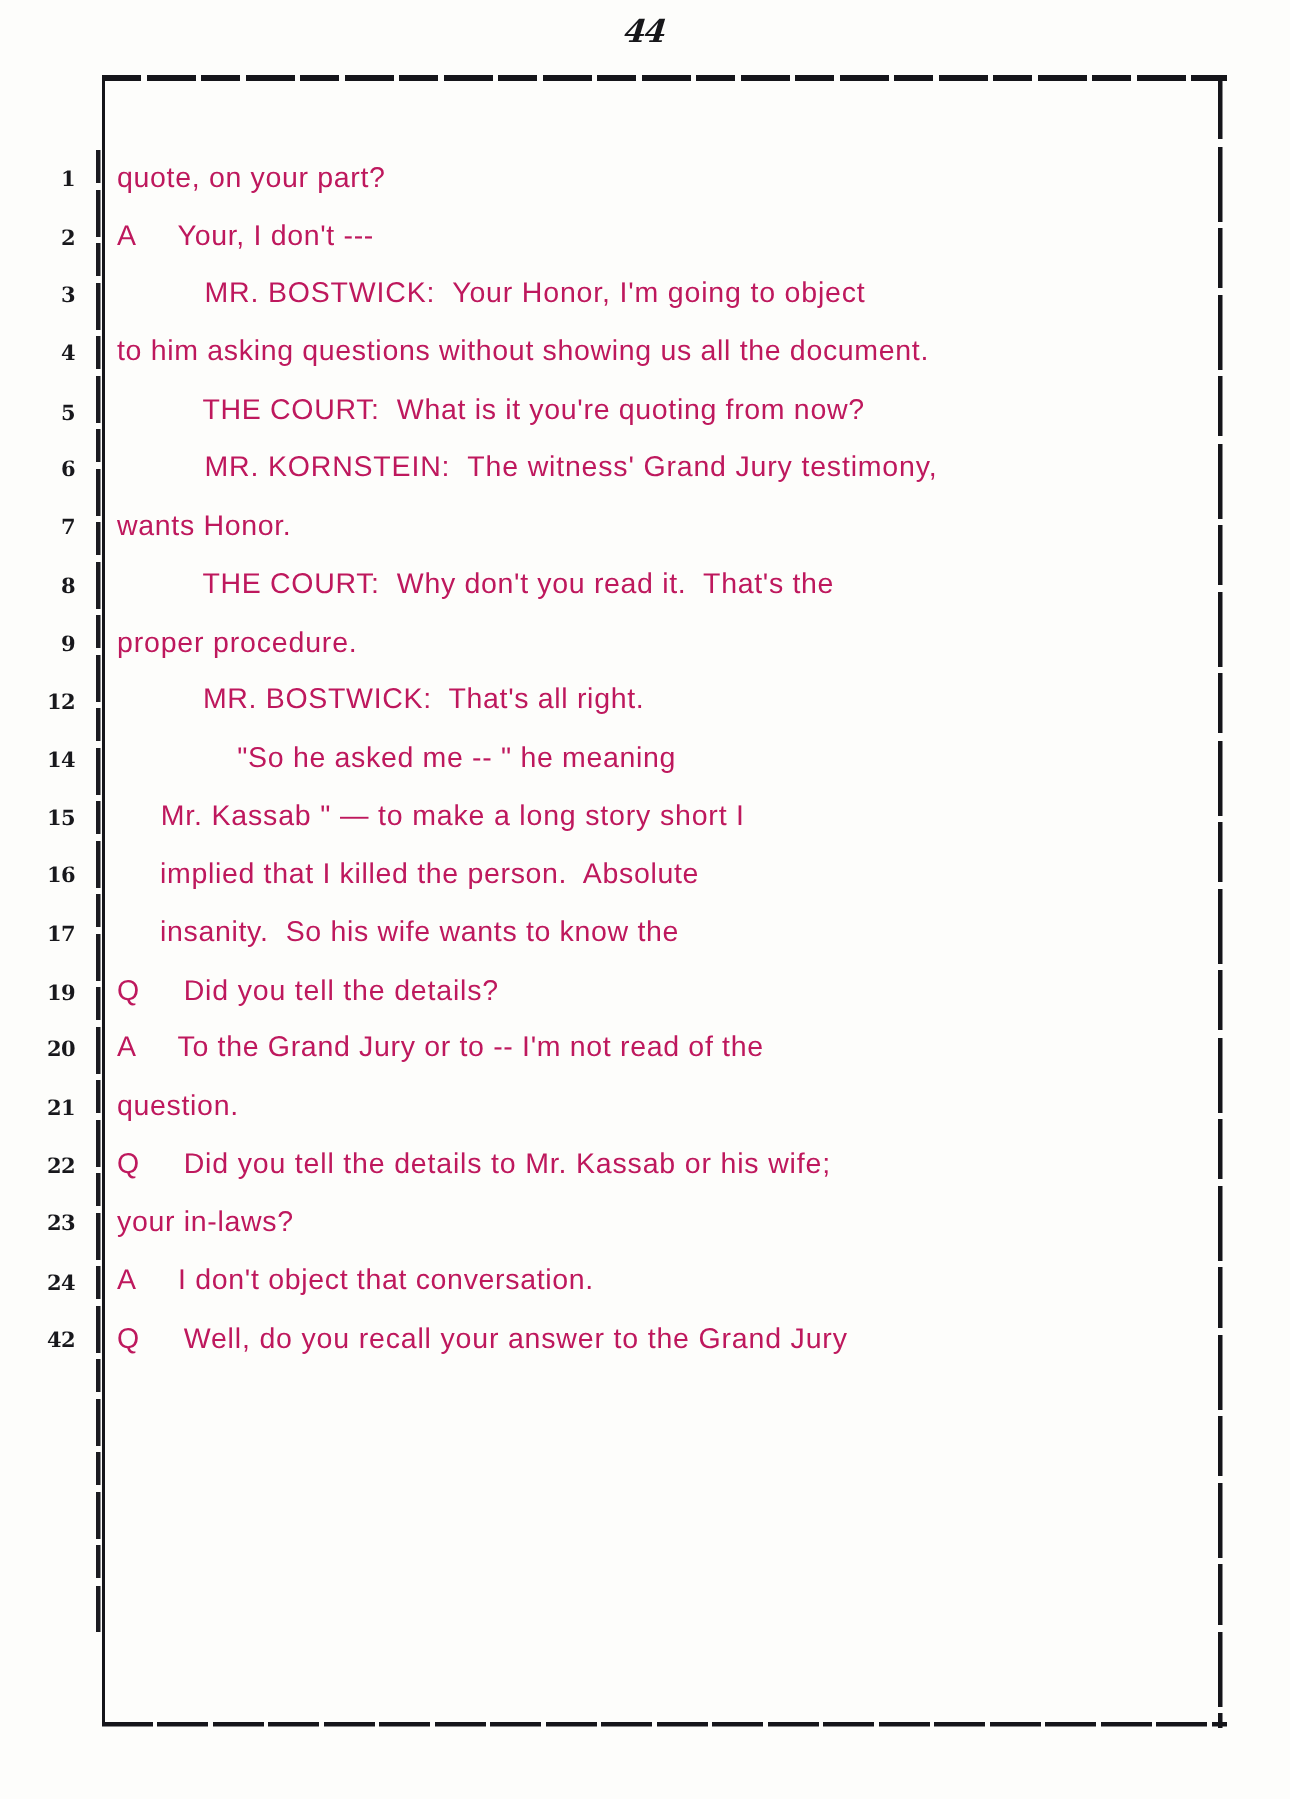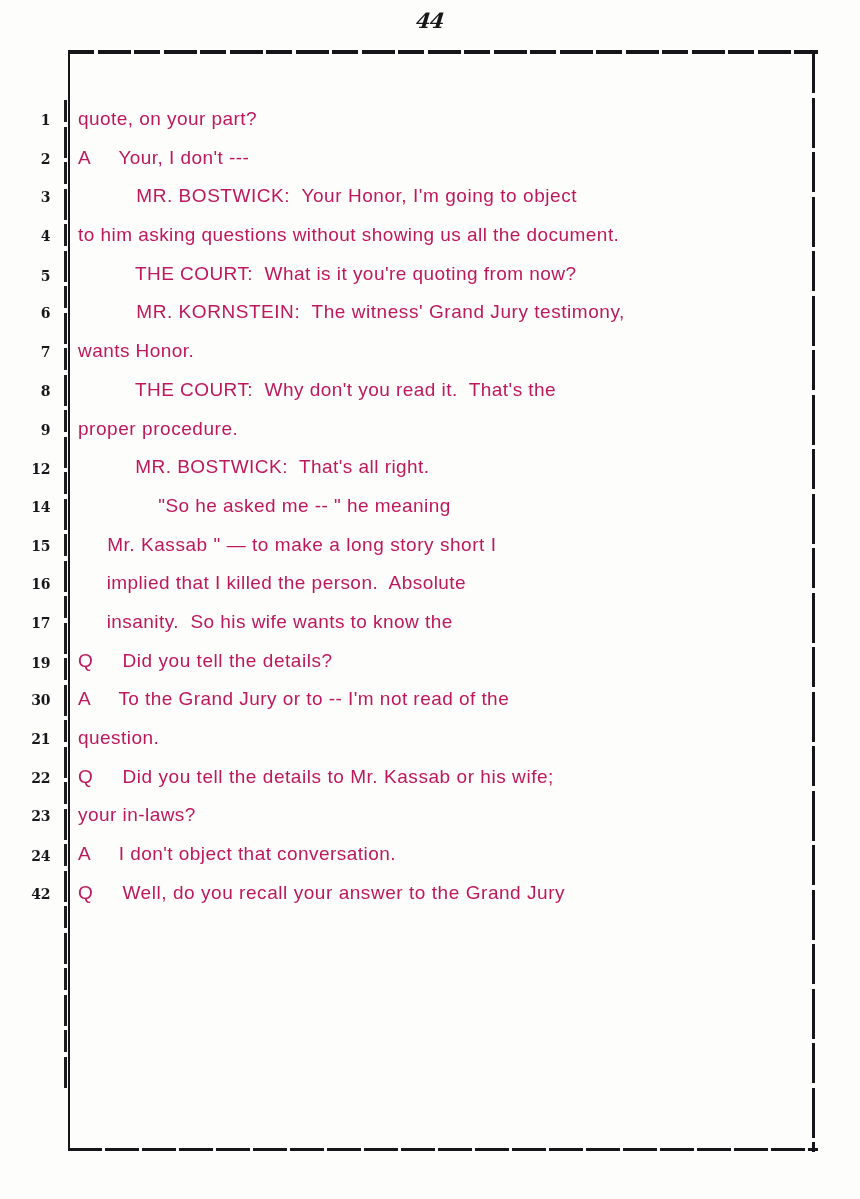--- a/index.html
+++ b/index.html
@@ -214,21 +214,21 @@
       </div>
       <div class="tline">
         <span class="lineno">17</span>
         <span class="ltext">     insanity.  So his wife wants to know the</span>
       </div>
       <div class="tline">
         <span class="lineno">19</span>
         <span class="ltext">Q     Did you tell the details?</span>
       </div>
       <div class="tline">
-        <span class="lineno">30</span>
+        <span class="lineno">20</span>
         <span class="ltext">A     To the Grand Jury or to -- I'm not read of the</span>
       </div>
       <div class="tline">
         <span class="lineno">21</span>
         <span class="ltext">question.</span>
       </div>
       <div class="tline">
         <span class="lineno">22</span>
         <span class="ltext">Q     Did you tell the details to Mr. Kassab or his wife;</span>
       </div>

